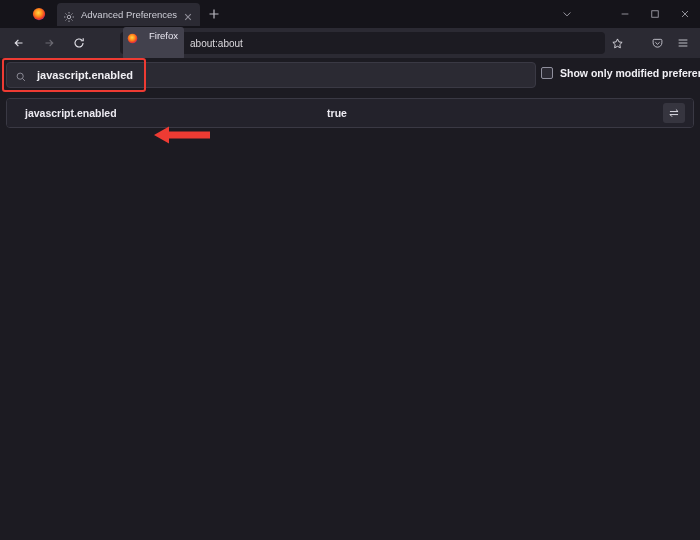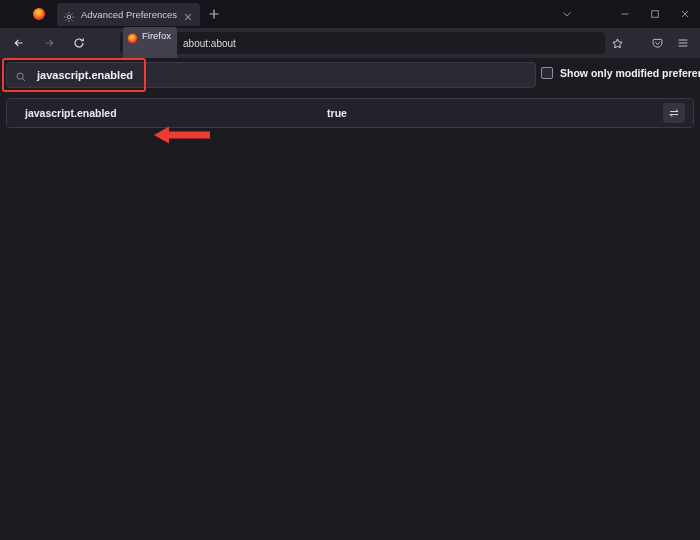--- a/index.html
+++ b/index.html
@@ -132,20 +132,21 @@
     box-sizing: border-box;
   }
   .url-chip {
     display: flex;
     align-items: center;
     height: 17px;
     background: #42414d;
     border-radius: 3px;
     padding: 0 6px 16px 4px;
     margin-right: 6px;
+    gap: 7px;
   }
   .url-chip-icon { width: 11px; height: 11px; margin-right: 4px; }
   .url-chip-label { font-size: 9.5px; color: #e8e6f0; }
   .url-text {
     font-size: 10px;
     color: #dcdade;
     white-space: nowrap;
   }
   .star-btn {
     position: absolute;

